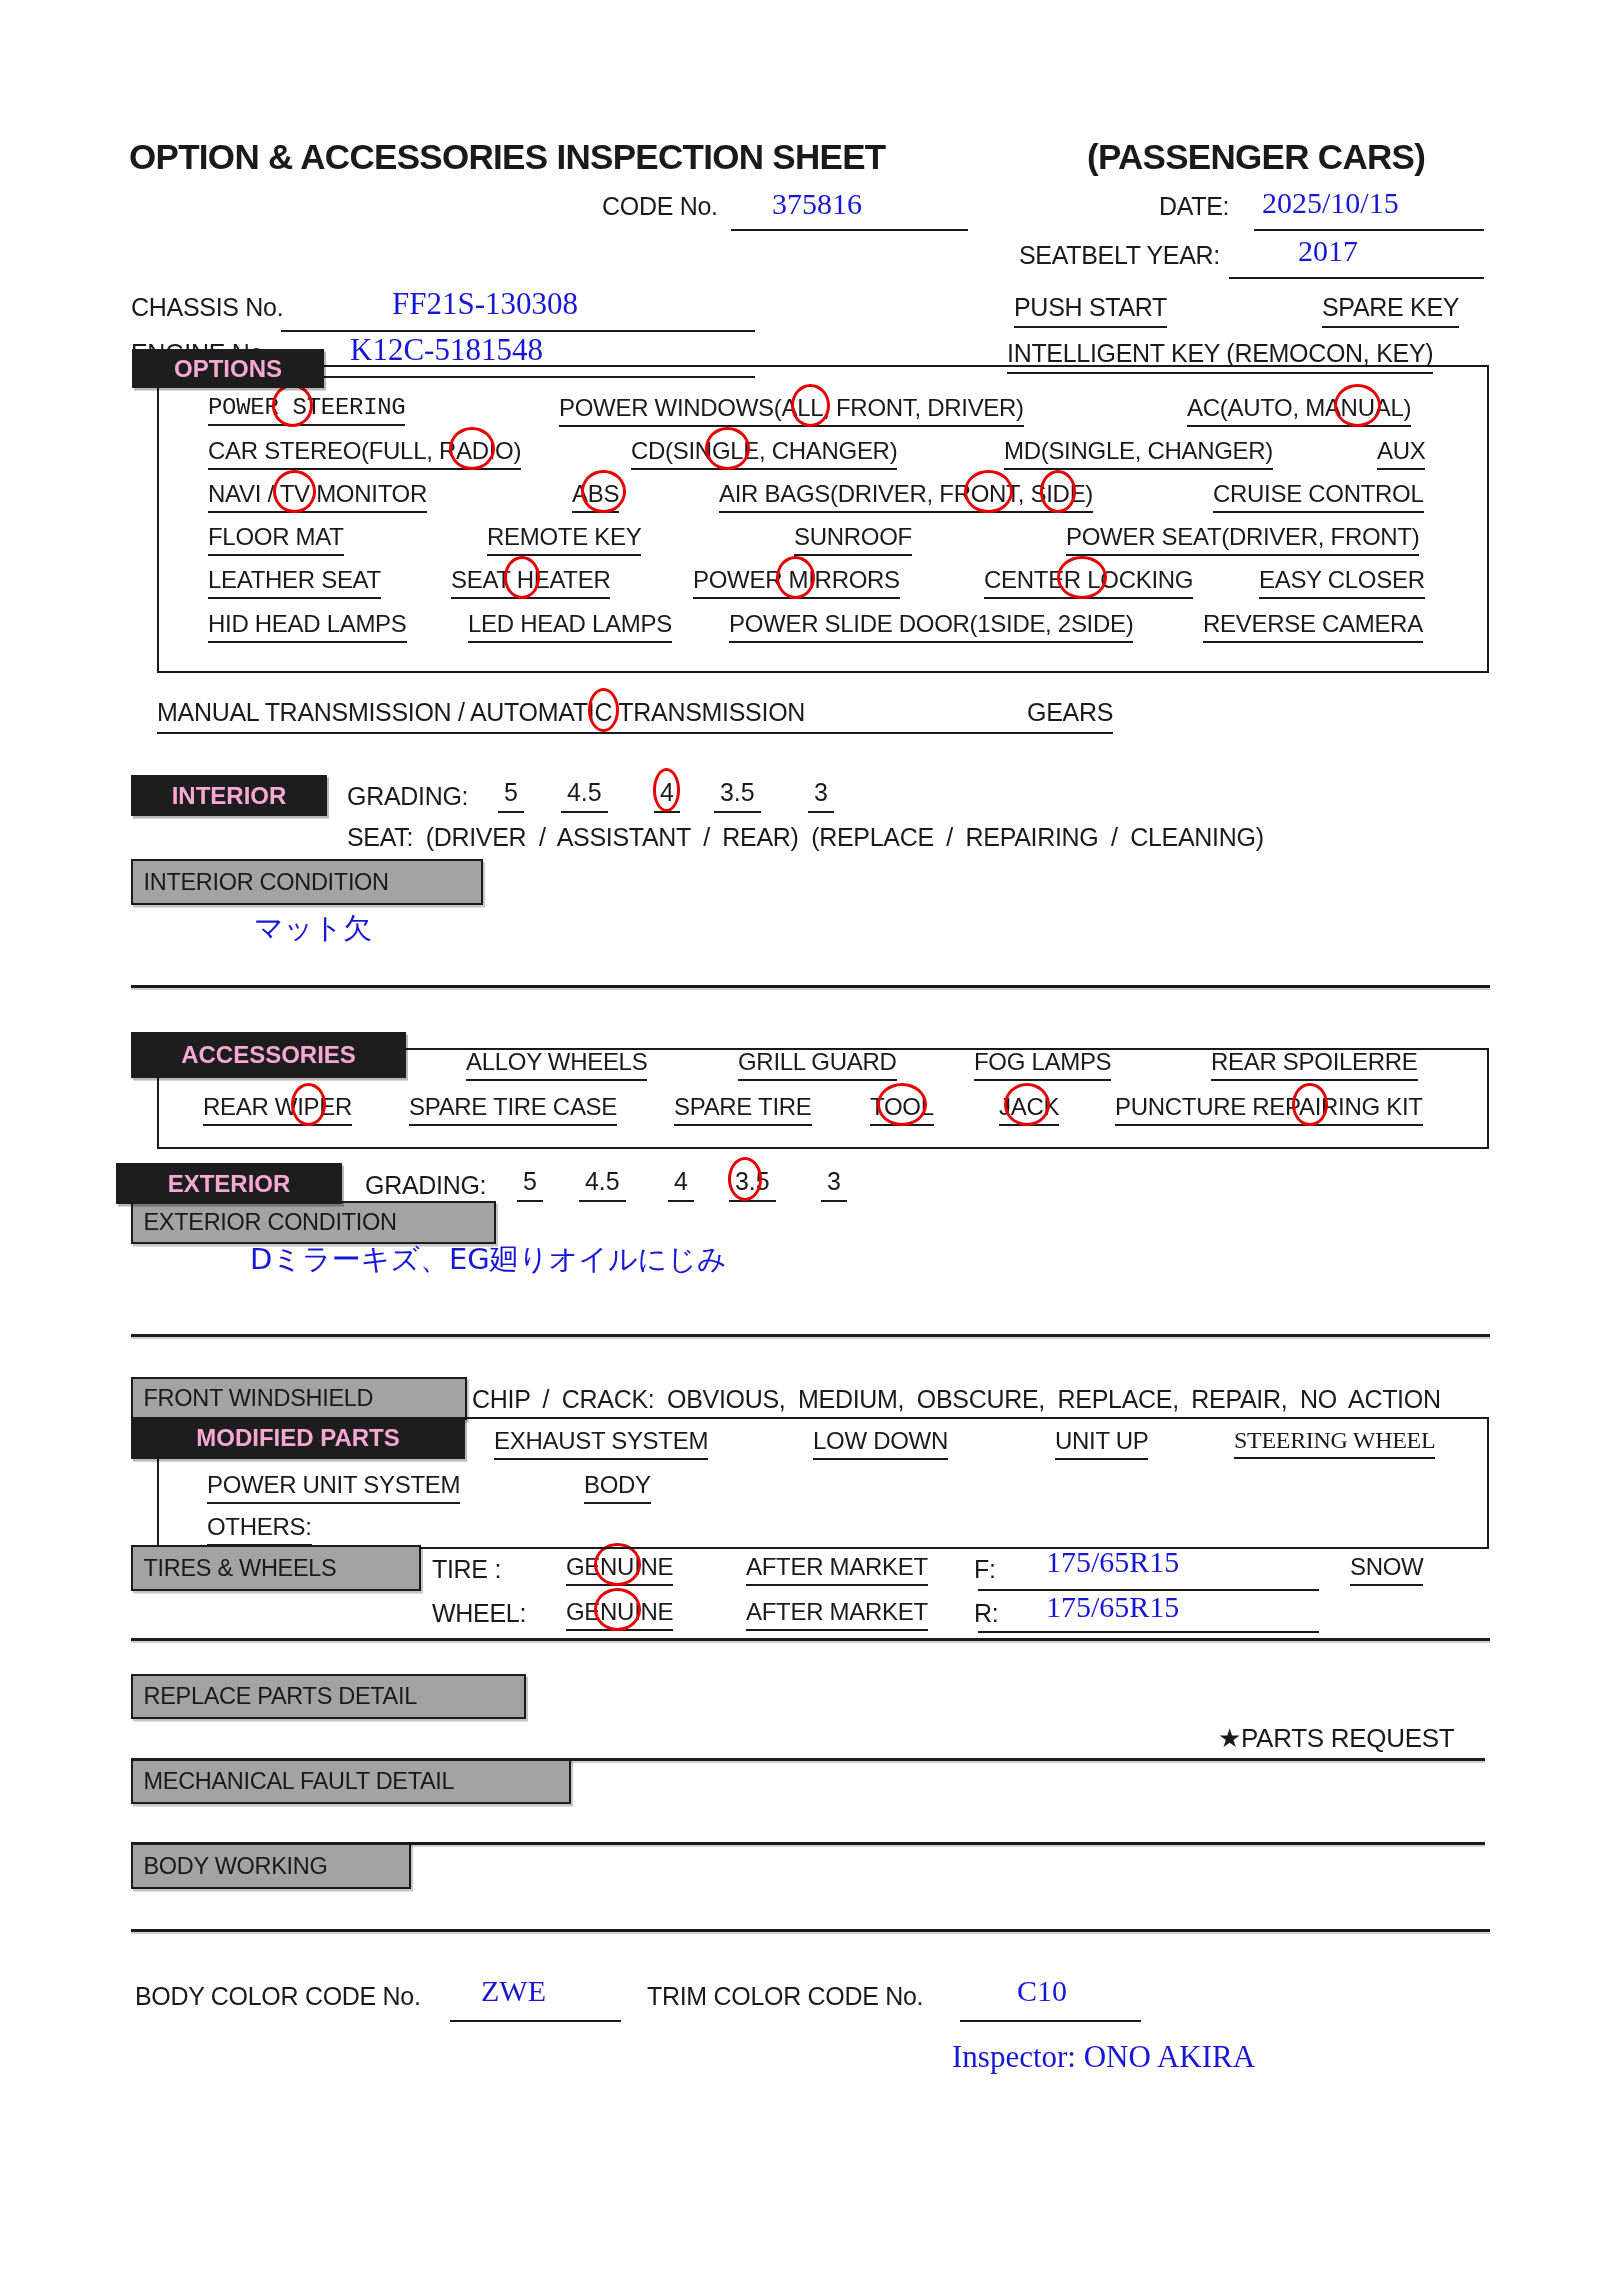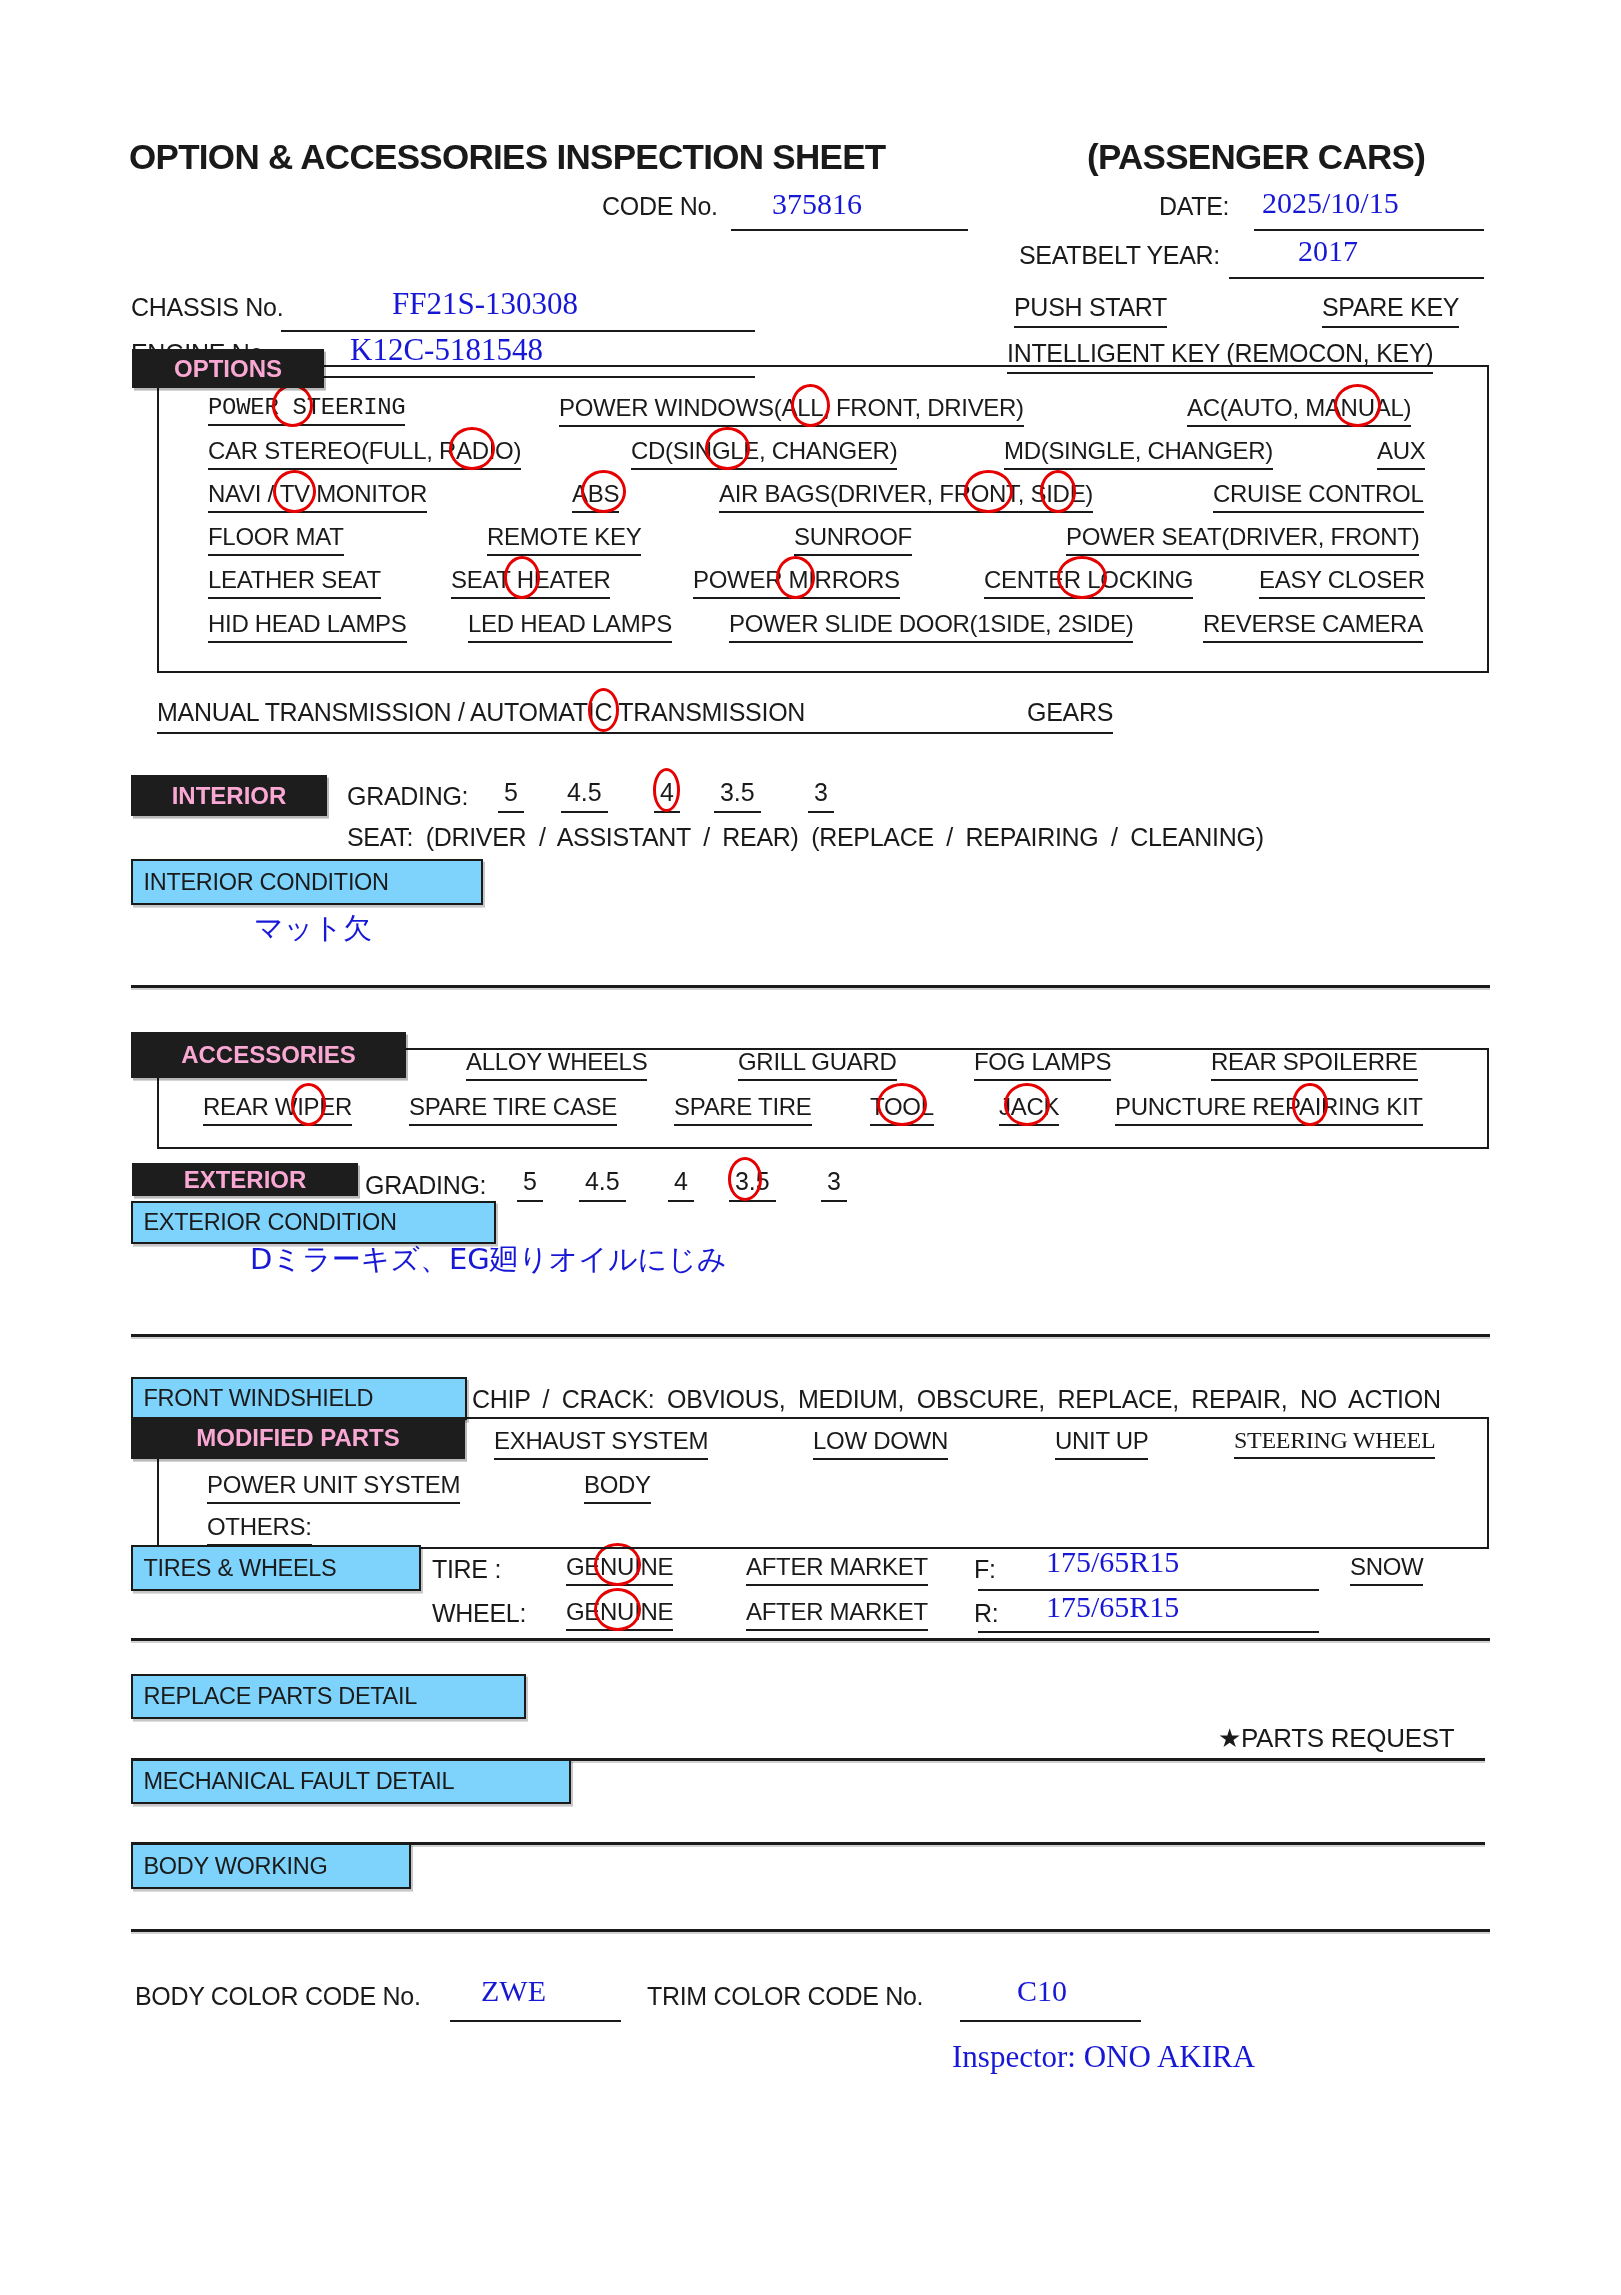--- a/index.html
+++ b/index.html
@@ -19,21 +19,21 @@
     position:absolute; font-size:25px; white-space:nowrap;
     padding:0 5.9px 3.9px 5.9px; border-bottom:2px solid var(--ink);
   }
   .row { position:absolute; left:0; top:0; width:100%; height:0; }
   .tab {
     position:absolute; background:#1d1d1d; color:#f9a8d4; font-weight:bold; font-size:24px;
     display:flex; align-items:center; justify-content:center; letter-spacing:0;
     box-shadow:2px 2.6px 0 rgba(0,0,0,0.28); z-index:3; white-space:nowrap;
   }
   .wbox {
-    position:absolute; border:2px solid var(--ink); background:#7dd3fc; font-size:23.5px;
+    position:absolute; border:2px solid var(--ink); background:#a3a3a3; font-size:23.5px;
     display:flex; align-items:center; padding:0 10.5px; letter-spacing:-0.3px;
     box-shadow:2px 2.6px 0 rgba(0,0,0,0.22); z-index:2; white-space:nowrap;
   }
   .rect { position:absolute; border:2px solid var(--ink); z-index:1; }
   .hr { position:absolute; height:3.3px; background:var(--ink); box-shadow:0 2px 0 rgba(0,0,0,0.18); }
   .blank { position:absolute; border-bottom:2px solid var(--ink); }
   .val {
     position:absolute; font-family:"Liberation Serif", serif; color:var(--blue);
     font-size:30px; white-space:nowrap; z-index:4;
   }
@@ -151,21 +151,21 @@
     </div>
   <div class="row" style="top:1093px">
       <span class="opt" style="left: 203px; top: 0px;">REAR W<span class="circ">IP</span>ER</span>
       <span class="opt" style="left: 409px; top: 0px;">SPARE TIRE CASE</span>
       <span class="opt" style="left: 674px; top: 0px;">SPARE TIRE</span>
       <span class="opt" style="left: 870px; top: 0px;">T<span class="circ">OO</span>L</span>
       <span class="opt" style="left: 999px; top: 0px;">J<span class="circ">AC</span>K</span>
       <span class="opt" style="left: 1115px; top: 0px;">PUNCTURE REP<span class="circ">AI</span>RING KIT</span>
     </div>
 
-  <div class="tab" style="left:132px;top:1163px;width:226px;height:33px">EXTERIOR</div>
+  <div class="tab" style="left:116px;top:1163px;width:226px;height:41px">EXTERIOR</div>
   <div class="lbl" style="left:365px;top:1171px">GRADING:</div>
   <div class="row" style="top:1167px">
       <span class="grade" style="left: 517px; top: 0px;">5</span>
       <span class="grade" style="left: 579px; top: 0px;">4.5</span>
       <span class="grade" style="left: 668px; top: 0px;">4</span>
       <span class="grade" style="left: 729px; top: 0px;"><span class="circ">3.</span>5</span>
       <span class="grade" style="left: 821px; top: 0px;">3</span>
     </div>
   <div class="wbox" style="left:131px;top:1201px;width:340px;height:39px">EXTERIOR CONDITION</div>
   <div class="jp" style="left:250px;top:1240px">Dミラーキズ、EG廻りオイルにじみ</div>

